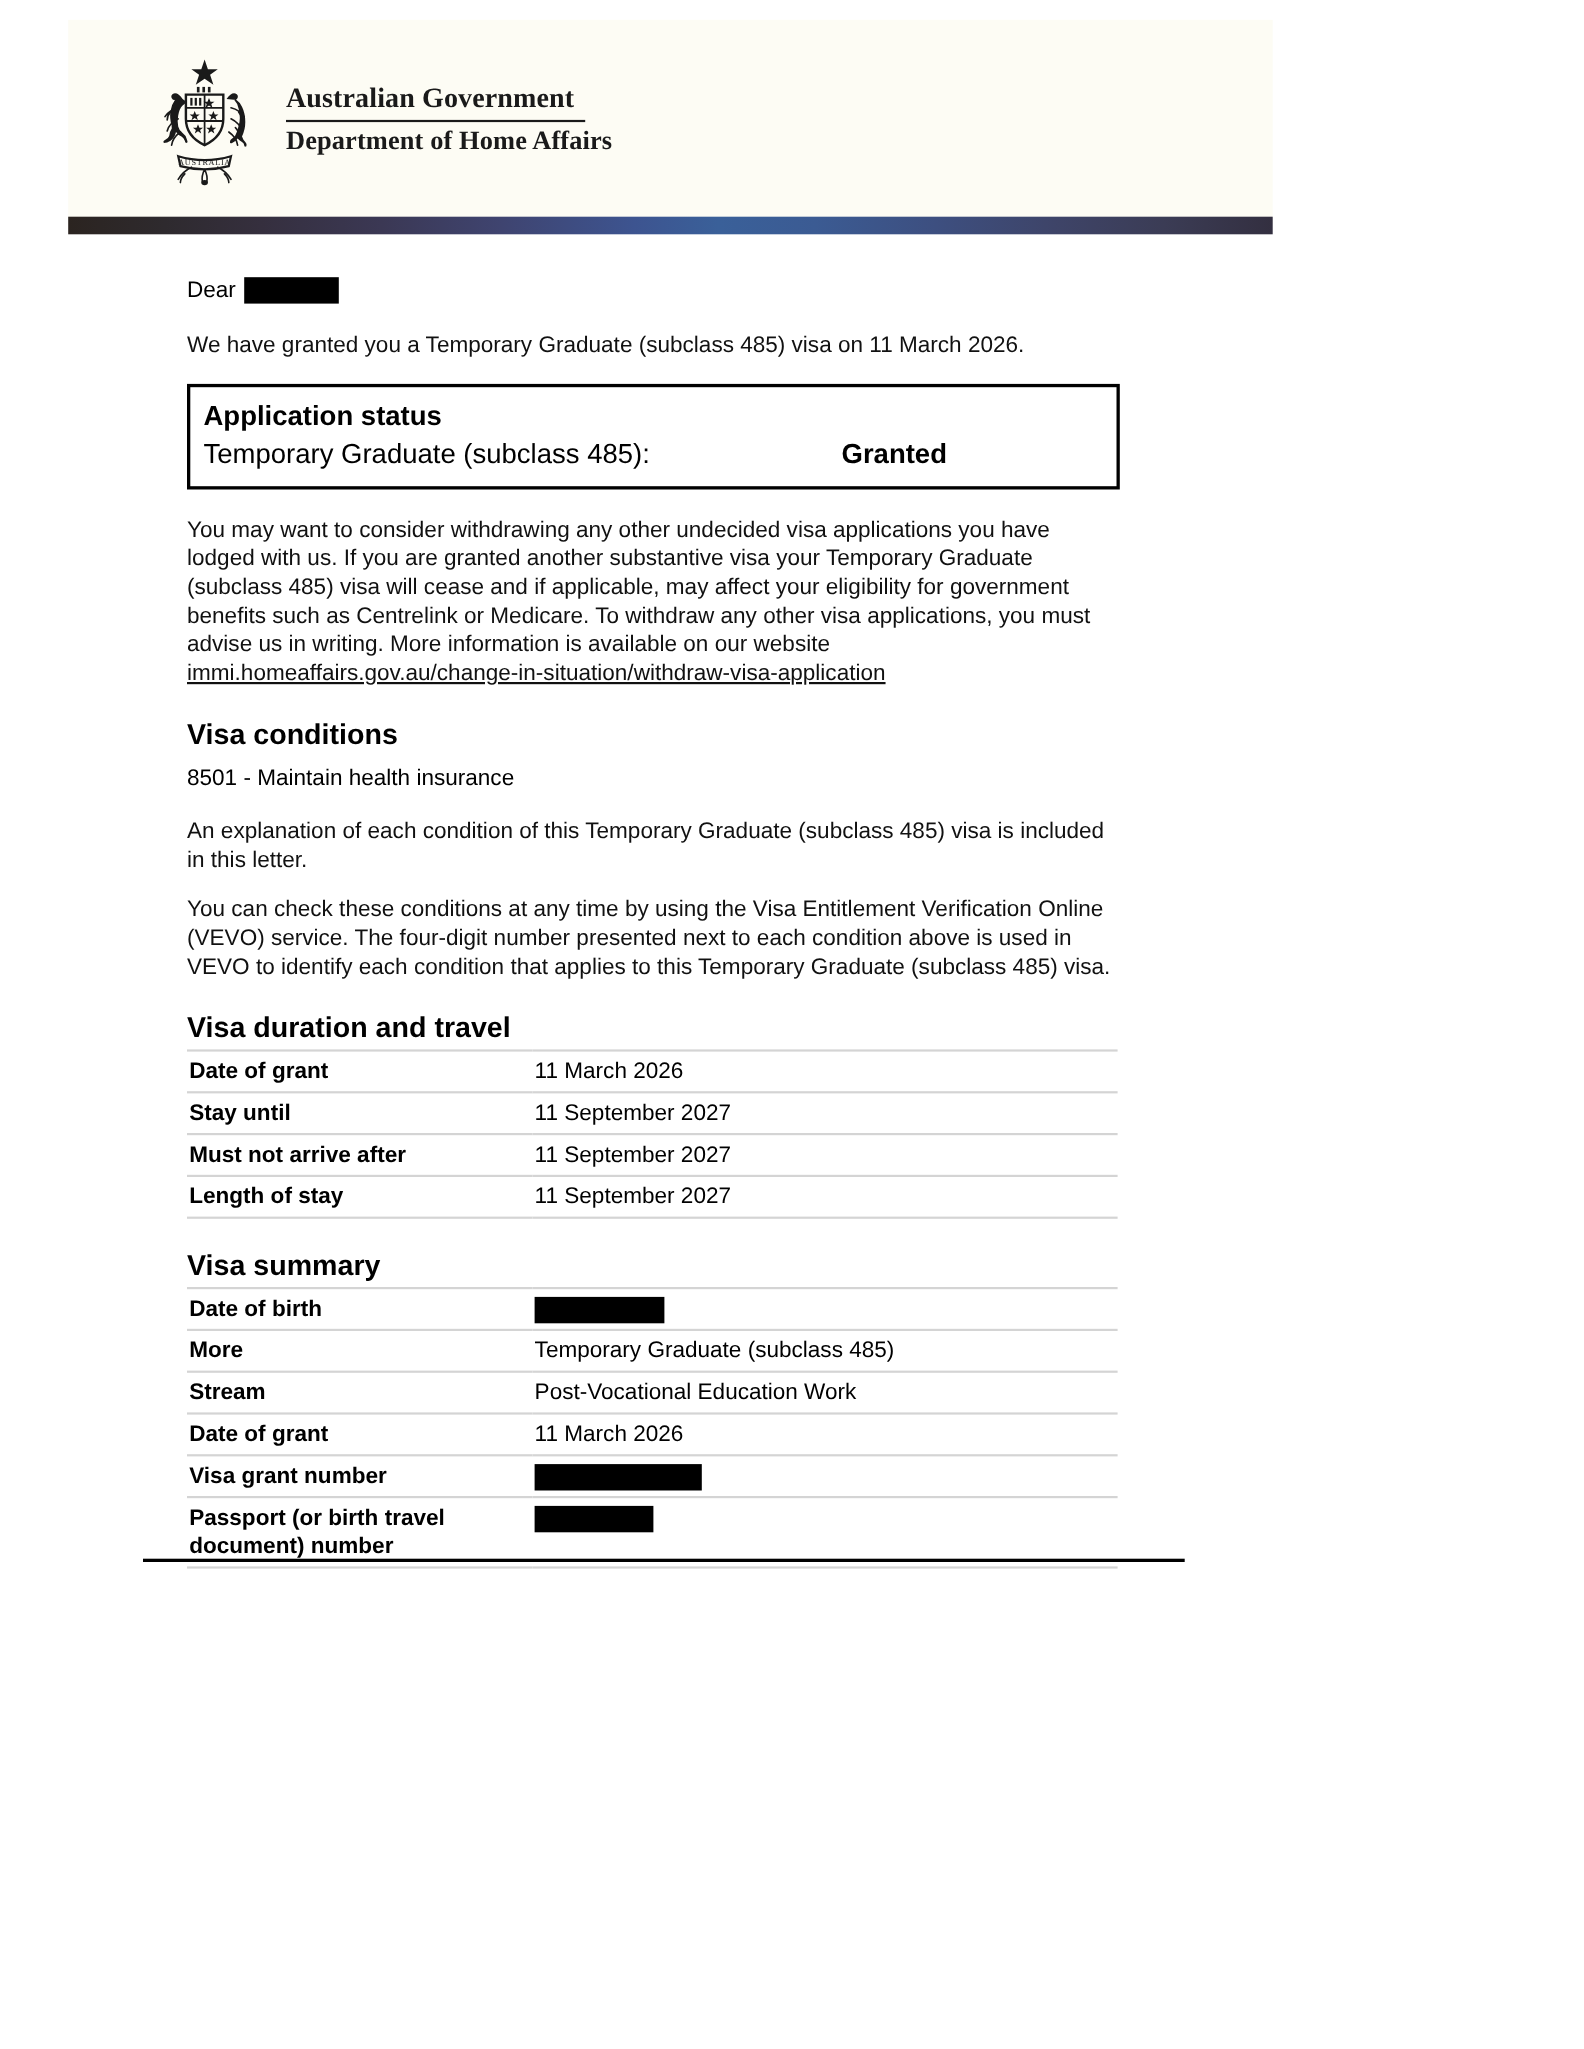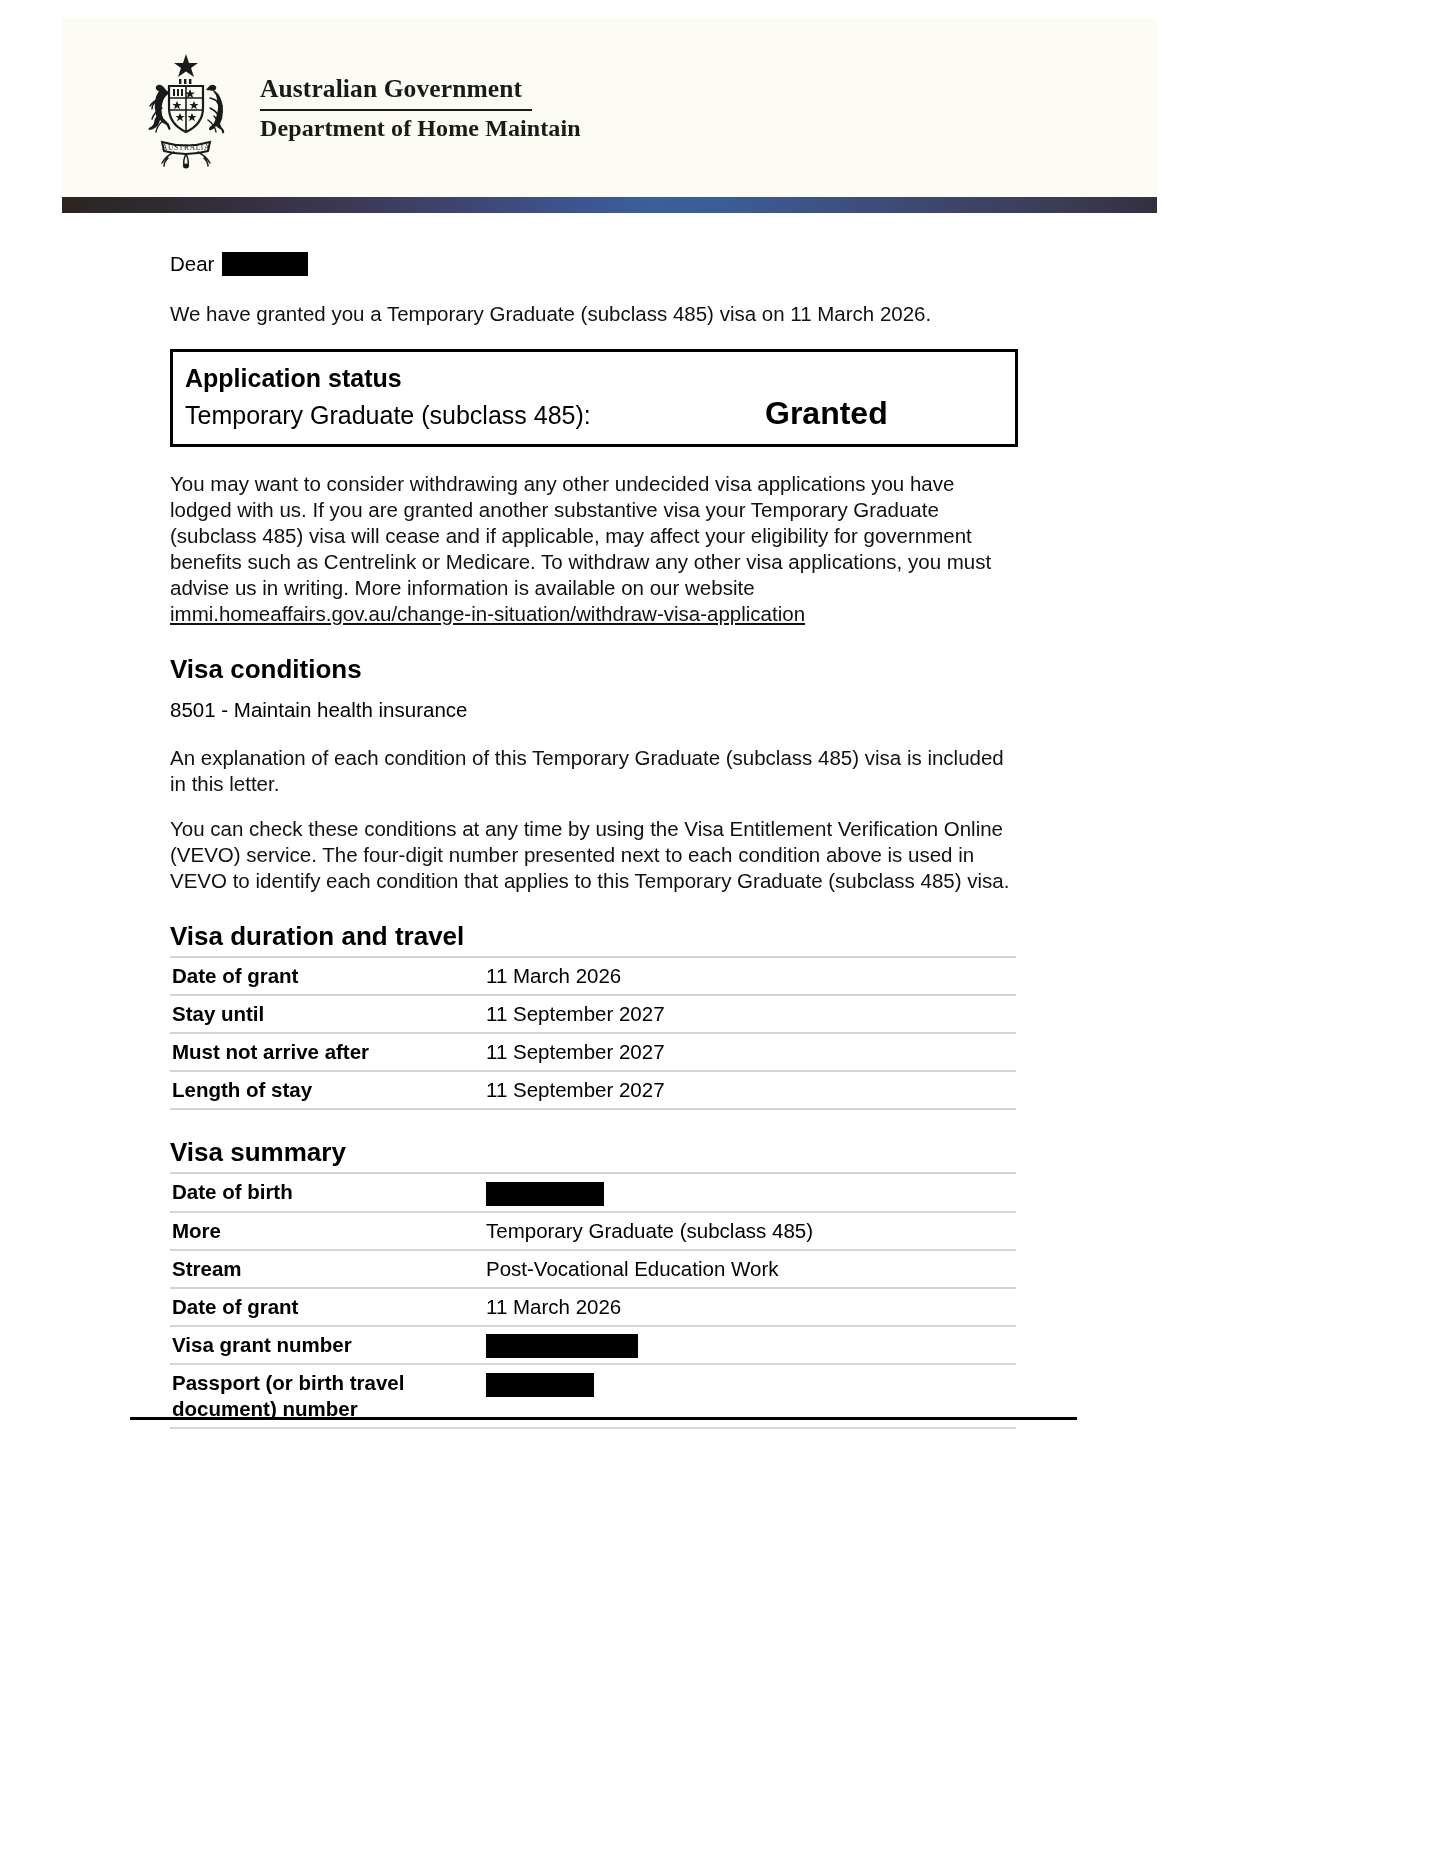--- a/index.html
+++ b/index.html
@@ -130,21 +130,21 @@
   .status-row {
     display: flex;
     align-items: baseline;
   }
   .status-label {
     font-size: 25px;
     line-height: 34px;
     flex: 0 0 580px;
   }
   .status-value {
-    font-size: 32px;
+    font-size: 25px;
     line-height: 34px;
     font-weight: bold;
   }
 
   a.link, .link {
     color: #111;
     text-decoration: underline;
   }
 
   h2.section {
@@ -238,21 +238,21 @@
           <path d="M52 106 q-8 4 -12 11 M46 112 q-4 4 -4 8 M76 106 q8 4 12 11 M82 112 q4 4 4 8
                    M64 108 q-3 6 -2 11 M64 108 q3 6 2 11" stroke="#1a1a1a" stroke-width="1.5" fill="none" stroke-linecap="round"></path>
           <ellipse cx="64" cy="120" rx="3" ry="2.4"></ellipse>
         </g>
       </svg>
     </div>
 
     <div class="gov-titles">
       <div class="gov-line1">Australian Government</div>
       <div class="gov-rule"></div>
-      <div class="gov-line2">Department of Home Maintain</div>
+      <div class="gov-line2">Department of Home Affairs</div>
     </div>
   </div>
 
   <div class="band"></div>
 
   <div class="content">
 
     <div class="salutation">
       <span>Dear</span>
       <span class="redact redact-name-inline"></span>

